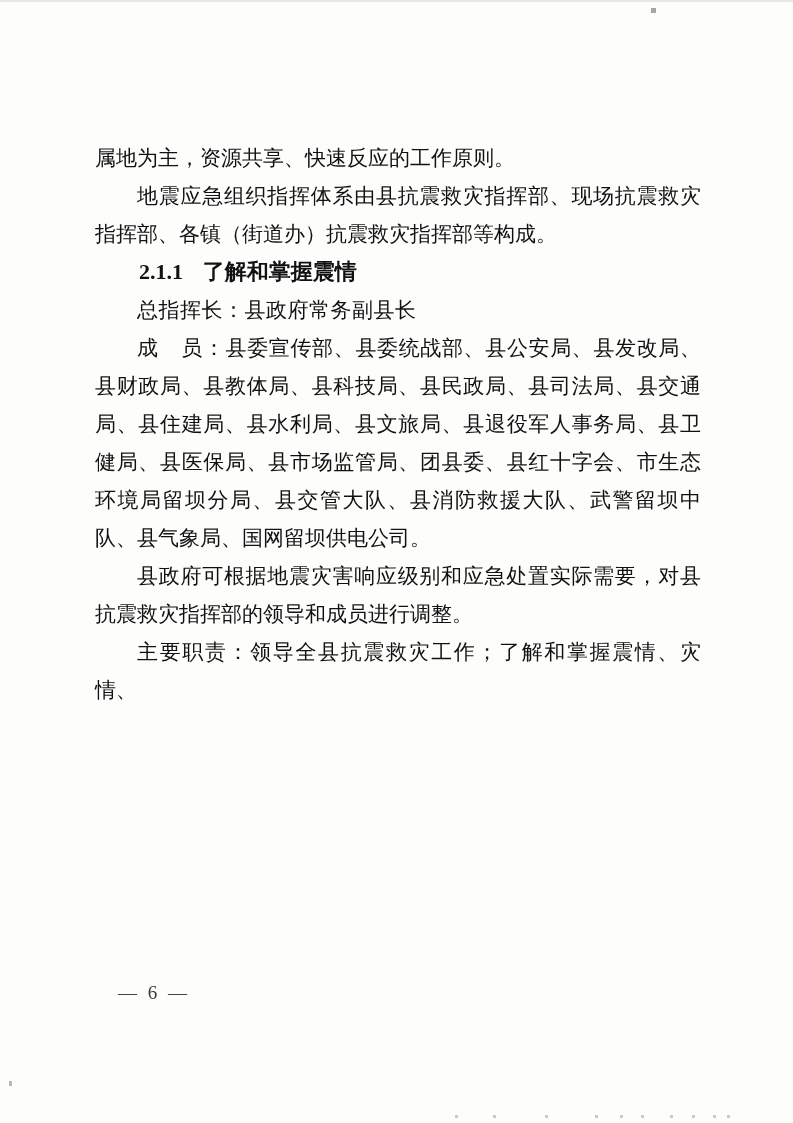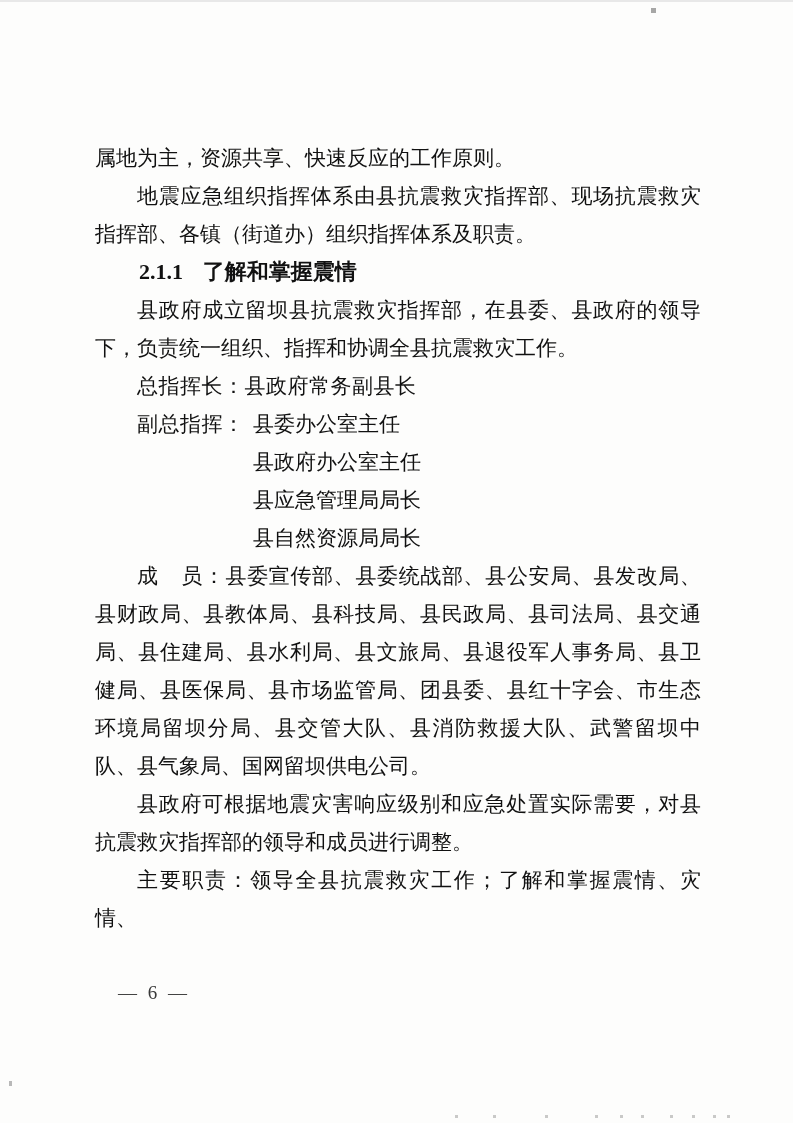--- a/index.html
+++ b/index.html
@@ -82,42 +82,32 @@
 </head>
 <body>
 
 <div class="page">
 
   <div class="content">
 
     <p>属地为主，资源共享、快速反应的工作原则。</p>
 
 
-    <p class="indent">地震应急组织指挥体系由县抗震救灾指挥部、现场抗震救灾指挥部、各镇（街道办）组织指挥体系及职责。</p>
+    <p class="indent">地震应急组织指挥体系由县抗震救灾指挥部、现场抗震救灾指挥部、各镇（街道办）抗震救灾指挥部等构成。</p>
 
 
     <h4 class="sec-heading">
       <span class="sec-num">2.1.1</span><span>了解和掌握震情</span>
     </h4>
 
-    <p class="indent">县政府成立留坝县抗震救灾指挥部，在县委、县政府的领导下，负责统一组织、指挥和协调全县抗震救灾工作。</p>
 
     <p class="indent cmd-line">
       <span>总指挥长：</span><span>县政府常务副县长</span>
     </p>
 
-    <div class="deputy-block">
-      <div class="deputy-label">副总指挥：</div>
-      <div class="deputy-values">
-        <div>县委办公室主任</div>
-        <div>县政府办公室主任</div>
-        <div>县应急管理局局长</div>
-        <div>县自然资源局局长</div>
-      </div>
-    </div>
 
     <p class="indent">
       <span class="members-label">成　员：</span><span>县委宣传部、县委统战部、县公安局、县发改局、县财政局、县教体局、县科技局、县民政局、县司法局、县交通局、县住建局、县水利局、县文旅局、县退役军人事务局、县卫健局、县医保局、县市场监管局、团县委、县红十字会、市生态环境局留坝分局、县交管大队、县消防救援大队、武警留坝中队、县气象局、国网留坝供电公司。</span>
     </p>
 
     <p class="indent">县政府可根据地震灾害响应级别和应急处置实际需要，对县抗震救灾指挥部的领导和成员进行调整。</p>
 
     <p class="indent">主要职责：领导全县抗震救灾工作；了解和掌握震情、灾情、</p>
 
   </div>

